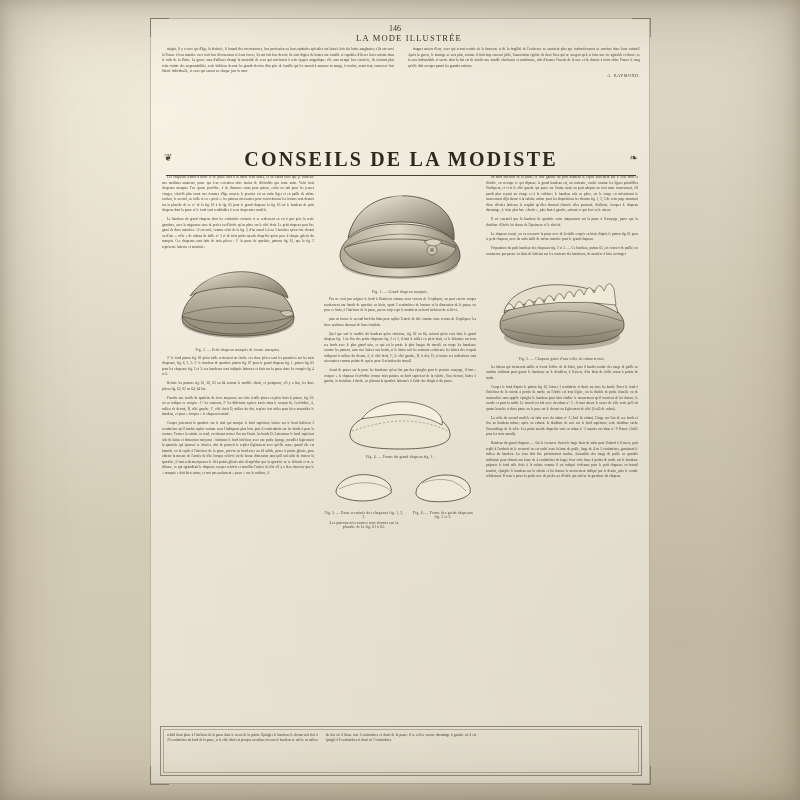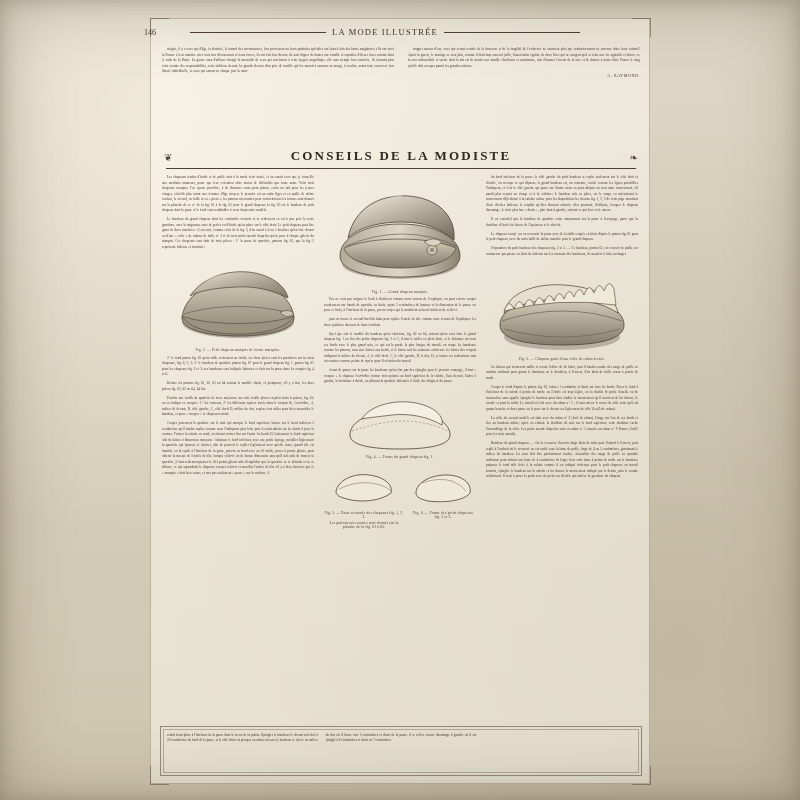--- a/index.html
+++ b/index.html
@@ -38,27 +38,28 @@
     width: 500px;
     height: 766px;
     background: rgba(252,248,236,0.55);
     border: 1px solid rgba(110,95,70,0.35);
     box-sizing: border-box;
   }
 
   
   .hdr {
     position: absolute;
-    left: 144px;
+    left: 168px;
     top: 24px;
     width: 482px;
     height: 16px;
     display: flex;
     align-items: center;
     color: #3b3327;
+    flex-direction: column;
   }
   .hdr .folio {
     font-size: 8px;
     width: 40px;
   }
   .hdr .rule {
     flex: 1;
     height: 1px;
     background: #4a4031;
     margin: 0 6px;
@@ -109,21 +110,21 @@
   .title-wrap .flourish-l,
   .title-wrap .flourish-r {
     position: absolute;
     top: 4px;
     font-size: 10px;
     color: #52483a;
   }
   .title-wrap .flourish-l { left: 2px; }
   .title-wrap .flourish-r { right: 2px; }
   .main-title {
-    font-size: 13px;
+    font-size: 20px;
     letter-spacing: 2.2px;
     color: #2e2820;
     font-family: "Liberation Serif", serif;
     font-weight: bold;
   }
   .title-rule {
     width: 470px;
     height: 1px;
     background: #4a4031;
     margin: 4px auto 0;

